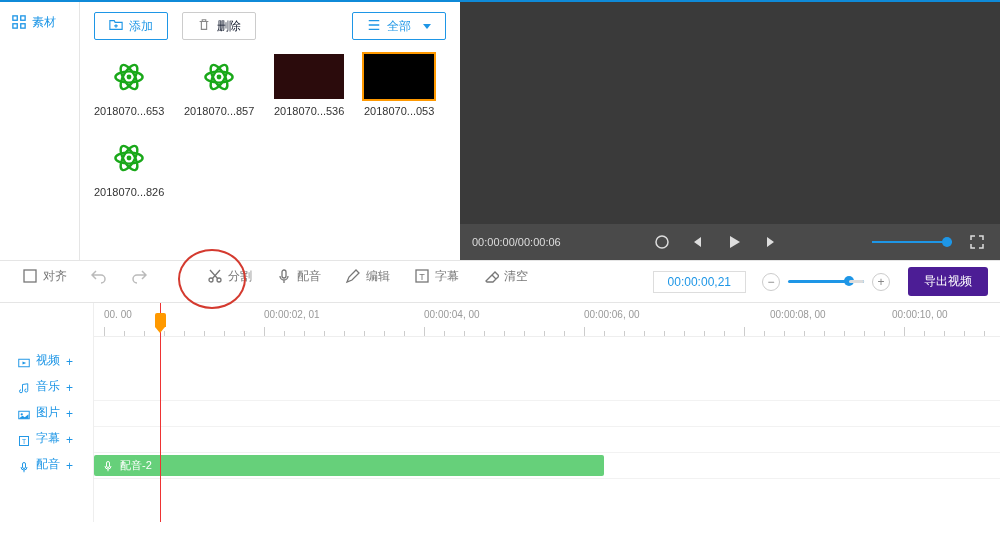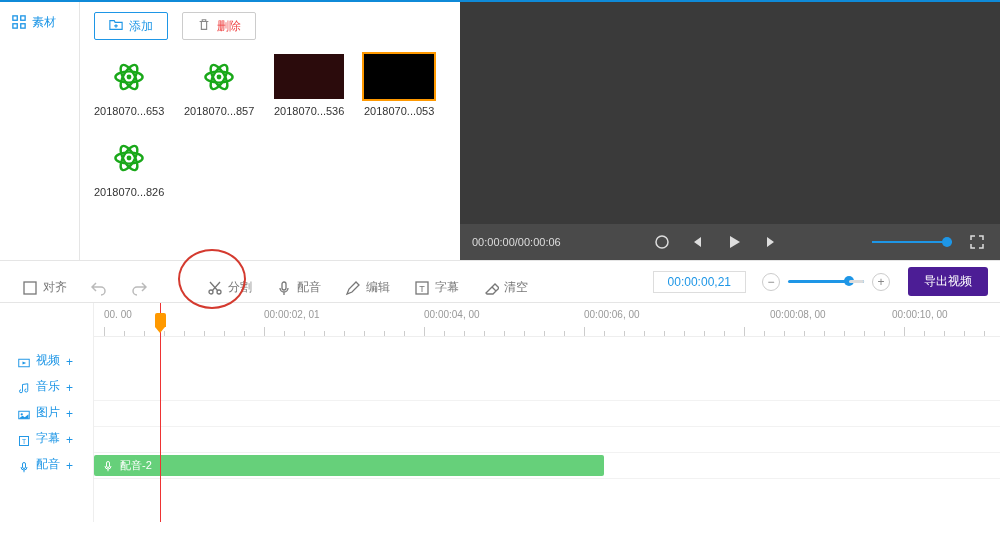--- a/index.html
+++ b/index.html
@@ -14,21 +14,21 @@
 
 .side-tabs { width: 80px; display: flex; flex-direction: column; border-right: 1px solid #e5e5e5; }
 .side-tab { height: 40px; display: flex; align-items: center; padding-left: 12px; gap: 6px; color: #888; cursor: pointer; }
 .side-tab.active { color: #1e96e6; }
 .side-tab .ico { width: 14px; height: 14px; display: inline-flex; align-items: center; justify-content: center; }
 
 
 .media-panel { flex: 1; padding: 10px 14px; position: relative; }
 .media-toolbar { display: flex; gap: 14px; align-items: center; }
 .btn-outline { border: 1px solid #1e96e6; color: #1e96e6; background: #fff; height: 28px; padding: 0 14px; display: inline-flex; align-items: center; gap: 6px; border-radius: 2px; cursor: pointer; }
-.btn-gray { border: 1px solid #ccc; color: #ef4444; align-items: center; }
+.btn-gray { border: 1px solid #ccc; color: #0f172a; align-items: center; }
 .btn-filter { margin-left: auto; }
 .chev-down { width: 0; height: 0; border-left: 4px solid transparent; border-right: 4px solid transparent; border-top: 5px solid #1e96e6; margin-left: 6px; }
 
 .media-grid { display: flex; flex-wrap: wrap; gap: 18px 20px; margin-top: 14px; }
 .media-item { width: 70px; text-align: center; }
 .thumb { width: 70px; height: 45px; display: flex; align-items: center; justify-content: center; background: #fff; }
 .thumb.dark { background: #2b0b0c; }
 .thumb.black { background: #000; }
 .thumb.selected { outline: 2px solid #ff9900; }
 .atom { width: 32px; height: 32px; }
@@ -40,21 +40,21 @@
 .preview-stage { flex: 1; background: #3a3a3a; }
 .preview-bar { height: 36px; background: #4a4a4a; display: flex; align-items: center; padding: 0 12px; color: #ddd; font-size: 11px; gap: 14px; }
 .pb-spacer { flex: 1; }
 .pbtn { width: 22px; height: 22px; display: inline-flex; align-items: center; justify-content: center; color: #ddd; cursor: pointer; }
 .pbtn svg { width: 16px; height: 16px; fill: #ddd; }
 .vol-track { width: 80px; height: 2px; background: #1e96e6; position: relative; }
 .vol-dot { position: absolute; right: 0; top: -4px; width: 10px; height: 10px; border-radius: 50%; background: #1e96e6; }
 
 
 .mid-toolbar { height: 42px; display: flex; align-items: center; padding: 0 12px; border-bottom: 1px solid #e5e5e5; gap: 4px; position: relative; }
-.tool { display: inline-flex; align-items: flex-end; gap: 5px; padding: 0 10px; color: #777; height: 28px; cursor: pointer; }
+.tool { display: inline-flex; align-items: flex-start; gap: 5px; padding: 0 10px; color: #777; height: 28px; cursor: pointer; }
 .tool svg { width: 16px; height: 16px; fill: #777; }
 .tool.ghost { opacity: .5; }
 .mid-spacer { flex: 1; }
 .time-box { border: 1px solid #ddd; padding: 3px 14px; color: #1e96e6; font-size: 12px; margin-right: 12px; }
 .zoom-wrap { display: flex; align-items: center; gap: 8px; }
 .zoom-btn { width: 18px; height: 18px; border: 1px solid #ccc; border-radius: 50%; display: inline-flex; align-items: center; justify-content: center; color: #888; cursor: pointer; font-size: 12px;}
 .zoom-track { width: 76px; height: 3px; background: #1e96e6; position: relative; border-radius: 2px;}
 .zoom-track::after{content:"";position:absolute;left:80%;right:0;top:0;bottom:0;background:#ddd;border-radius:2px;}
 .zoom-dot { position: absolute; left: 80%; top: -4px; width: 10px; height: 10px; border-radius: 50%; background: #1e96e6; transform: translateX(-50%); }
 .export-btn { background: #4c1d95; color: #fff; padding: 6px 16px; border-radius: 3px; margin-left: 14px; cursor: pointer; }
@@ -108,20 +108,27 @@
               <path d="M1 3h5l1 2h8v8H1z" fill="none" stroke="#1e96e6" stroke-width="1.3"></path>
               <path d="M8 7v4M6 9h4" stroke="#1e96e6" stroke-width="1.3"></path>
             </svg></span>
         <span>添加</span>
       </div>
       <div class="btn-outline btn-gray">
         <span><svg width="14" height="14" viewBox="0 0 16 16">
               <path d="M3 4h10M5 4v9h6V4M6 4V2h4v2" fill="none" stroke="#888" stroke-width="1.3"></path>
             </svg></span>
         <span>删除</span>
+      </div>
+      <div class="btn-outline btn-filter">
+        <span><svg width="14" height="14" viewBox="0 0 16 16">
+              <path d="M2 3h12M2 8h12M2 13h12" stroke="#1e96e6" stroke-width="1.5"></path>
+            </svg></span>
+        <span>全部</span>
+        <span class="chev-down"></span>
       </div>
     </div>
 
     <div class="media-grid" id="media-grid">
         <div class="media-item">
           <div class="thumb">
             <div class="atom"><svg viewBox="0 0 40 40">
                 <g fill="none" stroke="#1aa81a" stroke-width="3">
                   <ellipse cx="20" cy="20" rx="17" ry="7"></ellipse>
                   <ellipse cx="20" cy="20" rx="17" ry="7" transform="rotate(60 20 20)"></ellipse>

